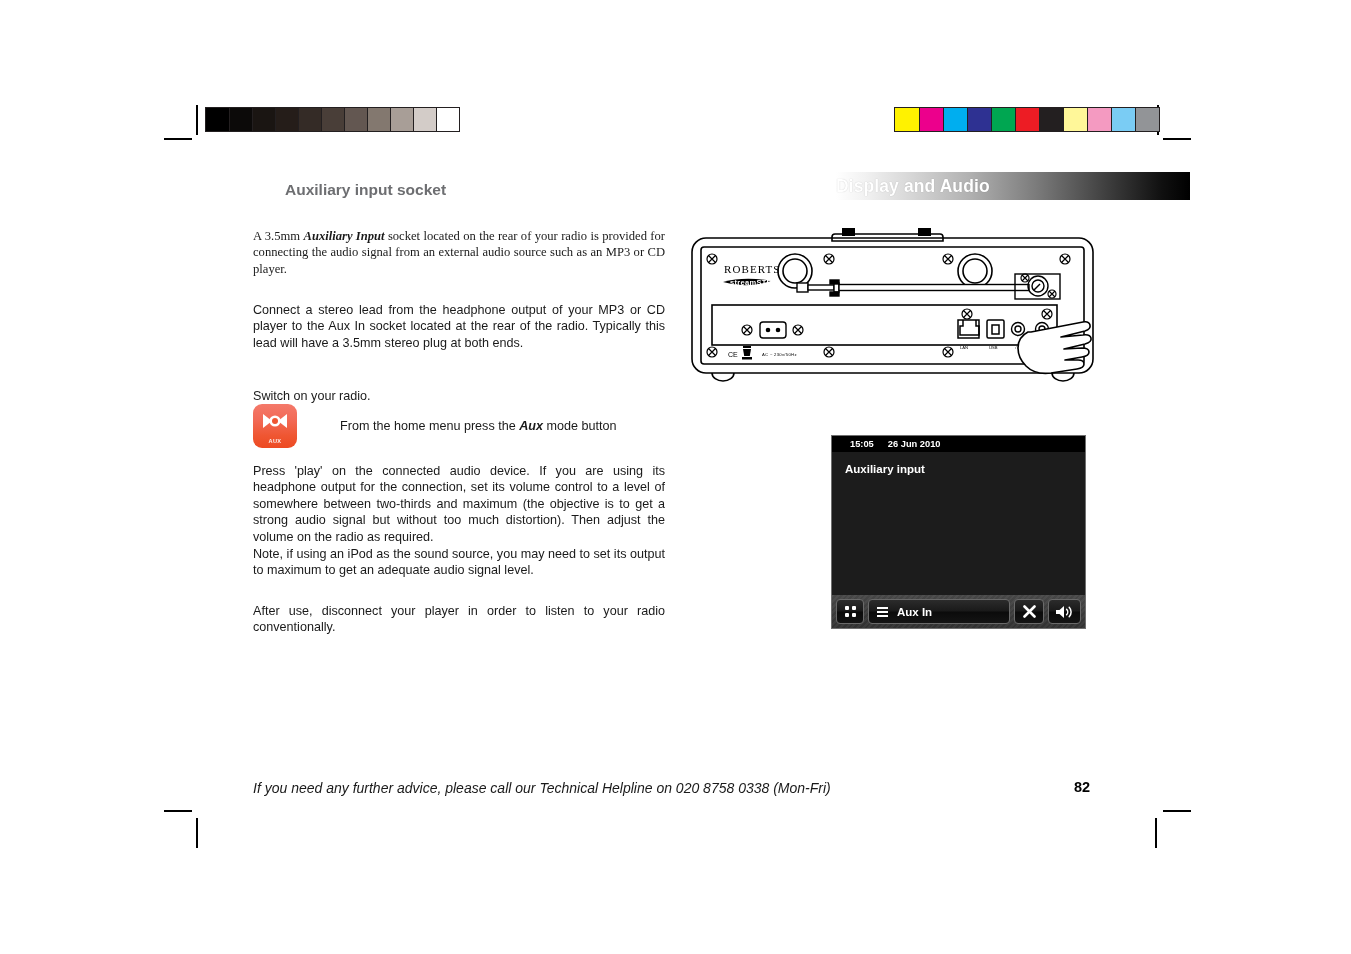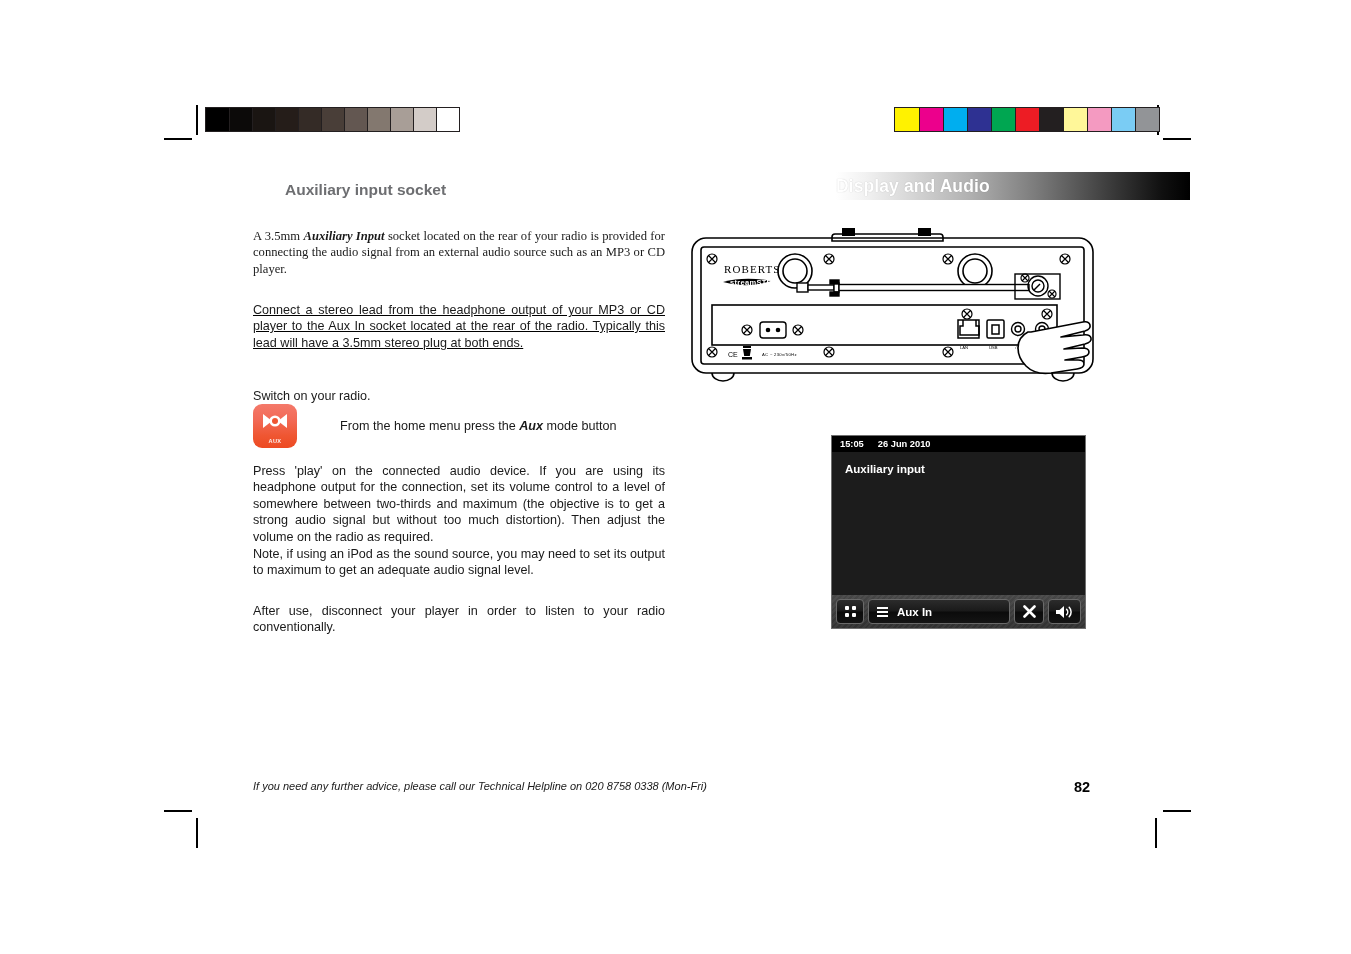--- a/index.html
+++ b/index.html
@@ -118,21 +118,21 @@
     position: absolute;
     left: 831px; top: 435px;
     width: 255px; height: 194px;
     background: #1c1c1c;
     border: 1px solid #6f6f6f;
   }
   .lcd-statusbar {
     height: 16px;
     background: #000000;
     display: flex; align-items: center;
-    padding-left: 8px;
+    padding-left: 18px;
     color: #ffffff;
     font-size: 9.3px;
     font-weight: bold;
   }
   .lcd-clock { margin-right: 14px; }
   .lcd-body { position: relative; height: 145px; }
   .lcd-heading {
     position: absolute;
     left: 13px; top: 11px;
     color: #ffffff;
@@ -167,21 +167,21 @@
 
   .dotgrid { display: grid; grid-template-columns: 4px 4px; gap: 3px; }
   .dotgrid i { width: 4px; height: 4px; background: #fff; display: block; border-radius: 1px; }
   .hamburger { display: flex; flex-direction: column; gap: 2px; }
   .hamburger i { width: 11px; height: 2px; background: #fff; display: block; }
 
   
   .footer-note {
     position: absolute;
     left: 253px; top: 780px;
-    font-size: 11px;
+    font-size: 14px;
     font-style: italic;
     color: #1a1a1a;
   }
   .page-number {
     position: absolute;
     left: 1074px; top: 779px;
     font-size: 14.5px;
     font-weight: bold;
     color: #000000;
   }
@@ -228,21 +228,21 @@
 <div class="section-banner">
   <span class="title">Display and Audio</span>
 </div>
 
 <div class="page-title">Auxiliary input socket</div>
 
 <div class="body-col" style="top:228px;font-family:Liberation Serif, serif;">
   <p class="para"><span>A 3.5mm </span><span class="bi">Auxiliary Input</span><span> socket located on the rear of your radio is provided for connecting the audio signal from an external audio source such as an MP3 or CD player.</span></p>
 </div>
 
-<div class="body-col" style="top:302px;text-decoration:underline;">
+<div class="body-col" style="top:302px;">
   <p class="para">Connect a stereo lead from the headphone output of your MP3 or CD player to the Aux In socket located at the rear of the radio. Typically this lead will have a 3.5mm stereo plug at both ends.</p>
 </div>
 
 <div class="body-col" style="top:388px;">
   <p class="para" style="text-align:left;">Switch on your radio.</p>
 </div>
 
 <div class="aux-row">
   <div class="aux-icon">
     <div class="aux-glyph">

